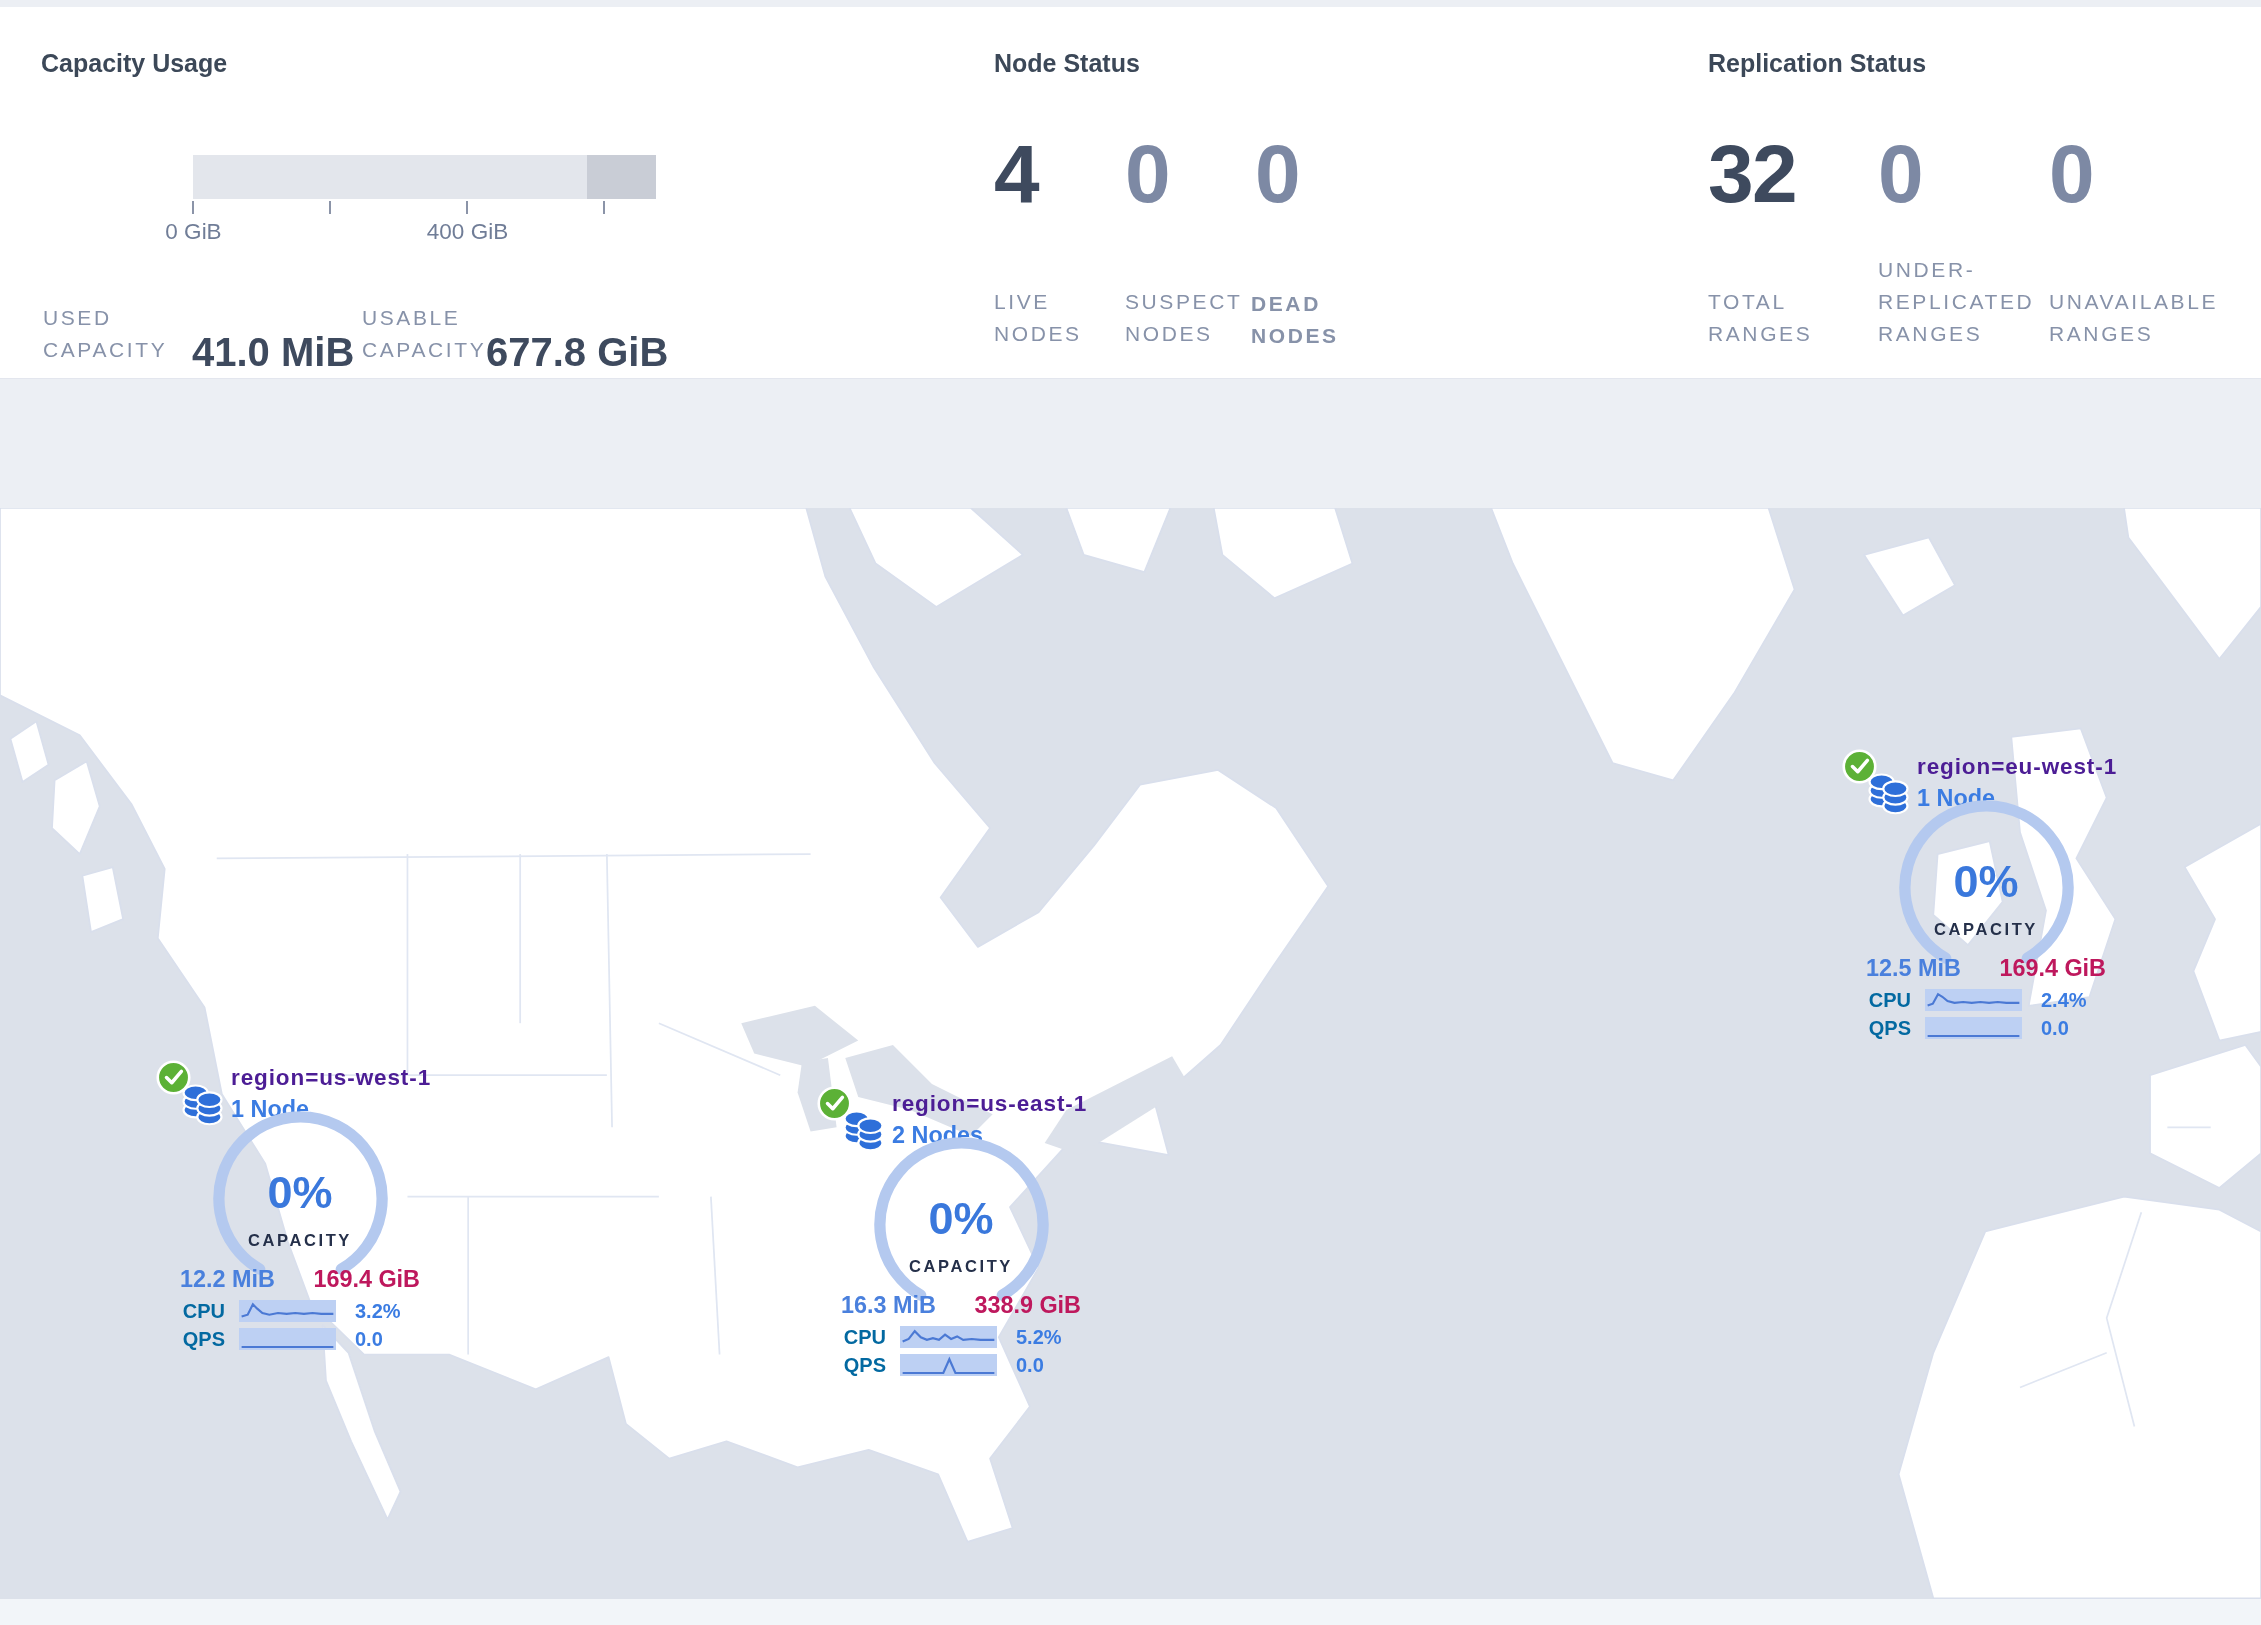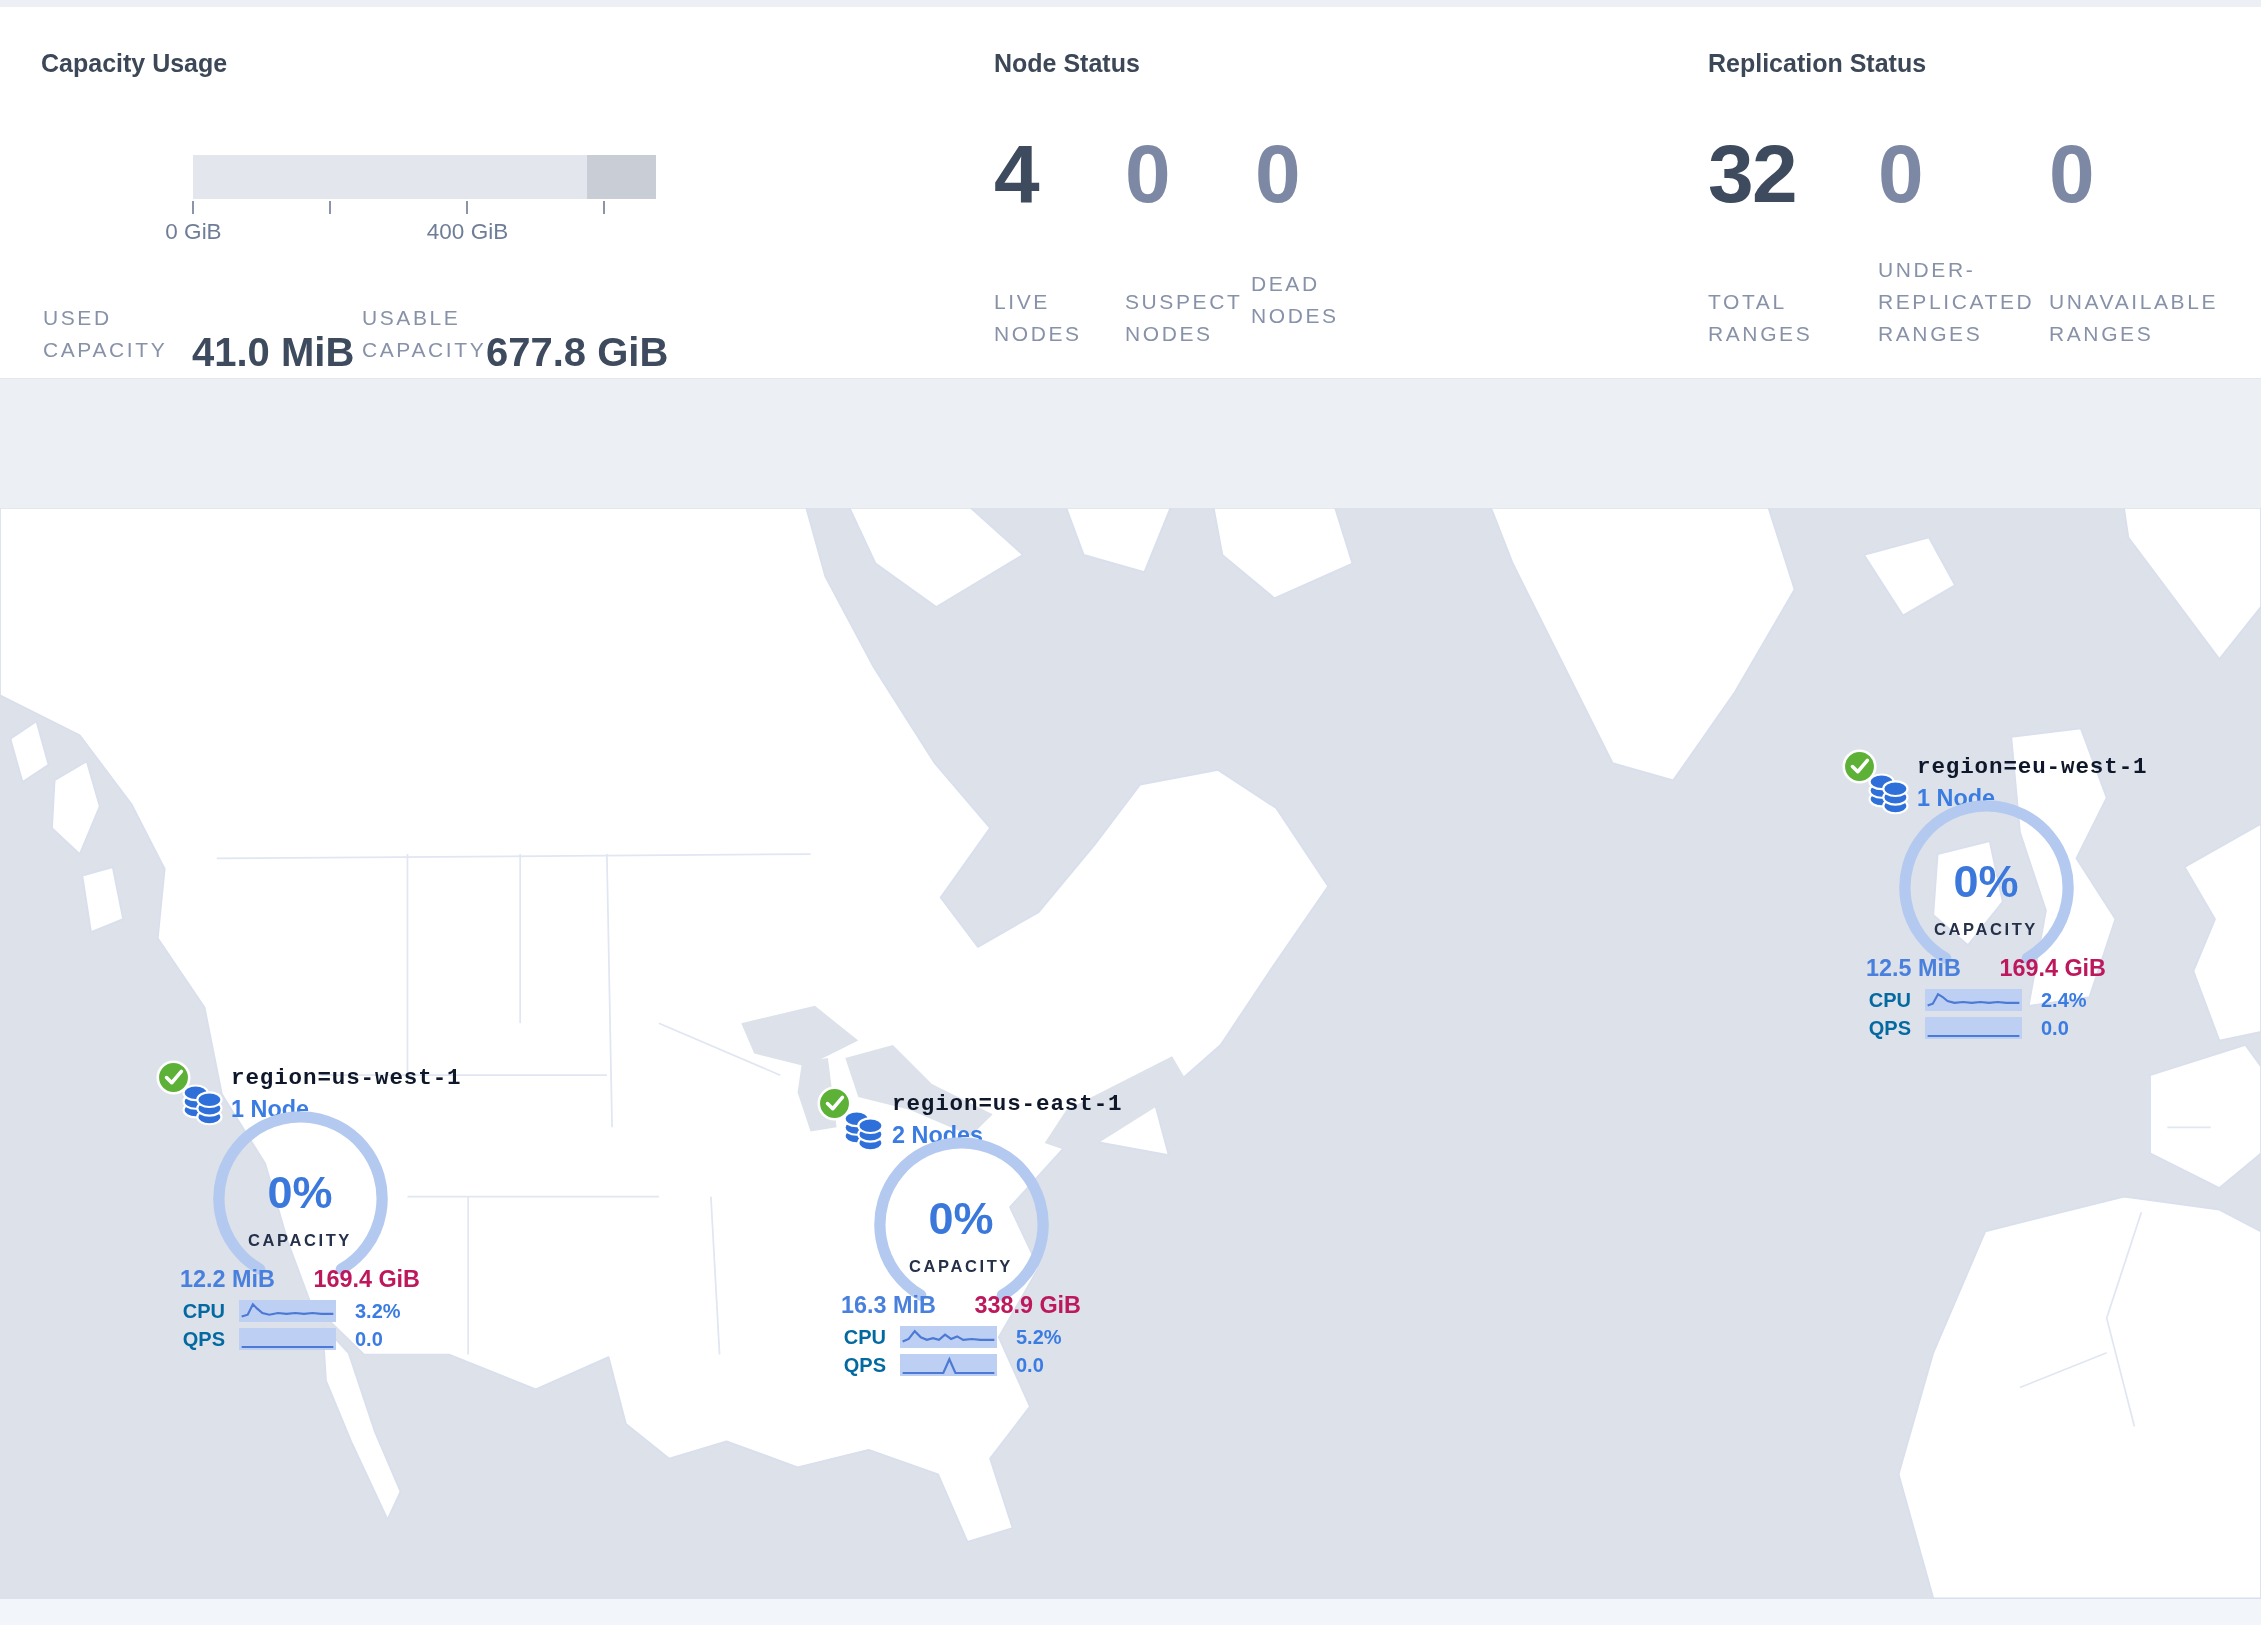--- a/index.html
+++ b/index.html
@@ -48,22 +48,22 @@
 
   
   .map { position:absolute; left:0; top:508px; width:2261px; height:1118px; background:#dce1ea; }
   .map svg.world { position:absolute; left:0; top:0; width:2261px; height:1118px; }
   .map-footer { position:absolute; left:0; bottom:0; width:2261px; height:27px; background:rgba(246,248,251,.85); }
 
   
   .marker { position:absolute; width:295px; height:302px; cursor:pointer; }
   .mk-check { position:absolute; left:0; top:3.5px; }
   .mk-db { position:absolute; left:22.5px; top:22.5px; }
-  .mk-name { position:absolute; left:75px; top:8.7px; font-family:Liberation Mono, monospace;
-    font-size:22.5px; font-weight:700; color:#0f172a; letter-spacing:0.9px; white-space:nowrap;text-align:right; }
+  .mk-name { position:absolute; left:75px; top:8.7px; font-family:Liberation Sans, sans-serif;
+    font-size:22.5px; font-weight:700; color:#4c1d95; letter-spacing:0.9px; white-space:nowrap;text-align:right; }
   .mk-nodes { position:absolute; left:75px; top:40px; font-size:23.4px; font-weight:700; color:#3b7ce2; }
   .mk-gauge { position:absolute; left:49px; top:47px; }
   .mk-pct { position:absolute; left:0; top:111px; width:288px; text-align:center;
     font-size:45px; font-weight:700; color:#3a78dc; }
   .mk-caplabel { position:absolute; left:0; top:175px; width:288px; text-align:center;
     font-size:16.5px; font-weight:700; letter-spacing:2.6px; color:#25304a; }
   .mk-vals { position:absolute; left:24px; right:31px; top:210px; display:flex; justify-content:space-between; }
   .mk-used { font-size:23.4px; font-weight:600; color:#4a80dd; }
   .mk-usable { font-size:23.4px; font-weight:600; color:#be185d; }
   .mk-row { position:absolute; left:0; height:24px; display:flex; align-items:center; }
@@ -93,21 +93,21 @@
   <div class="kv-value" style="left:192px; top:323px;">41.0 MiB</div>
   <div class="kv-label" style="left:362px; top:295px; width:143px;">USABLE CAPACITY</div>
   <div class="kv-value" style="left:486px; top:323px;">677.8 GiB</div>
 
   <h2 class="sec-title" style="left:994px; top:42px;">Node Status</h2>
   <div class="hero" style="left:994px; top:120px;">4</div>
   <div class="hero muted" style="left:1125px; top:120px;">0</div>
   <div class="hero muted" style="left:1255px; top:120px;">0</div>
   <div class="stat-label" style="left:994px; top:279px; width:113px;">LIVE NODES</div>
   <div class="stat-label" style="left:1125px; top:279px; width:113px;">SUSPECT NODES</div>
-  <div class="stat-label" style="left:1251px; top:261px; width:113px;">DEAD NODES</div>
+  <div class="stat-label" style="left:1251px; top:281px; width:113px;font-weight:bold;">DEAD NODES</div>
 
   <h2 class="sec-title" style="left:1708px; top:42px;">Replication Status</h2>
   <div class="hero" style="left:1708px; top:120px;">32</div>
   <div class="hero muted" style="left:1878px; top:120px;">0</div>
   <div class="hero muted" style="left:2049px; top:120px;">0</div>
   <div class="stat-label" style="left:1708px; top:279px; width:113px;">TOTAL RANGES</div>
   <div class="stat-label" style="left:1878px; top:247px; width:152px;">UNDER-REPLICATED RANGES</div>
   <div class="stat-label" style="left:2049px; top:279px; width:160px;">UNAVAILABLE RANGES</div>
 </div>
 

